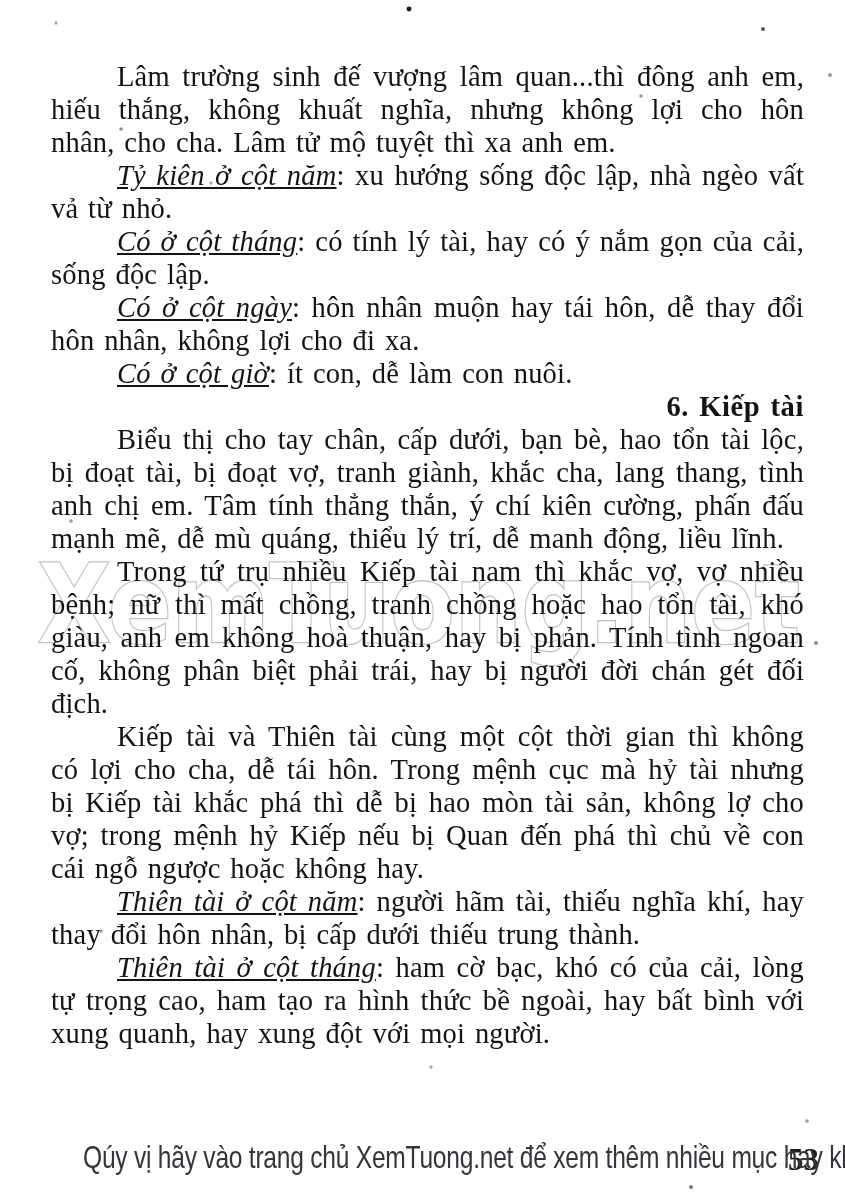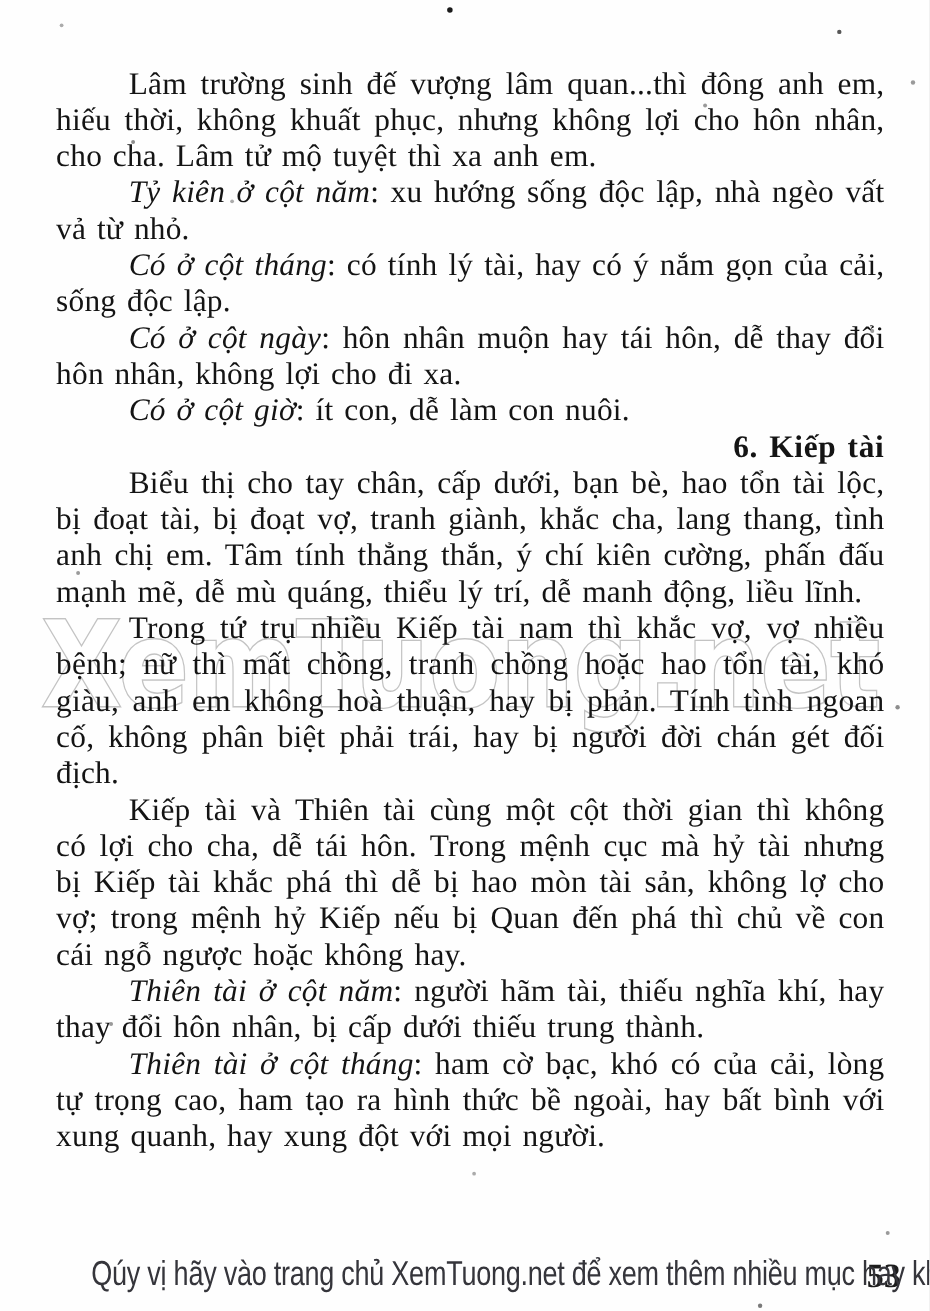--- a/index.html
+++ b/index.html
@@ -37,21 +37,21 @@
     text-align:justify;
     text-indent:66px;
     letter-spacing:0.2px;
     word-spacing:2.5px;
   }
   .content p.heading {
     font-weight:bold;
     text-align:right;
     letter-spacing:0.6px;
   }
-  .content em { font-style:italic; }
+  .content em { font-style:italic;text-decoration:underline; }
   
   .pagenum {
     position:absolute; left:740px; top:1142px;
     z-index:3;
     font-family:"Liberation Serif","DejaVu Serif",serif;
     font-size:31px; font-weight:bold;
     color:#1c1c1c;
     padding-left:48px;
   }
   
@@ -90,21 +90,21 @@
 </head>
 <body>
 
 <div class="page">
 
   <svg class="watermark" width="775" height="140" viewBox="0 0 775 140" aria-hidden="true">
     <text x="2" y="104" font-size="108" fill="#ffffff" stroke="#c3c3c3" stroke-width="2.6" textLength="762" lengthAdjust="spacingAndGlyphs">XemTuong.net</text>
   </svg>
 
   <main class="content">
-      <p class="plain"><span>Lâm trường sinh đế vượng lâm quan...thì đông anh em, hiếu thời, không khuất phục, nhưng không lợi cho hôn nhân, cho cha. Lâm tử mộ tuyệt thì xa anh em.</span></p>
+      <p class="plain"><span>Lâm trường sinh đế vượng lâm quan...thì đông anh em, hiếu thắng, không khuất nghĩa, nhưng không lợi cho hôn nhân, cho cha. Lâm tử mộ tuyệt thì xa anh em.</span></p>
       <p class="plain"><em>Tỷ kiên ở cột năm</em><span>: xu hướng sống độc lập, nhà ngèo vất vả từ nhỏ.</span></p>
       <p class="plain"><em>Có ở cột tháng</em><span>: có tính lý tài, hay có ý nắm gọn của cải, sống độc lập.</span></p>
       <p class="plain"><em>Có ở cột ngày</em><span>: hôn nhân muộn hay tái hôn, dễ thay đổi hôn nhân, không lợi cho đi xa.</span></p>
       <p class="plain"><em>Có ở cột giờ</em><span>: ít con, dễ làm con nuôi.</span></p>
       <p class="heading"><span>6. Kiếp tài</span></p>
       <p class="plain"><span>Biểu thị cho tay chân, cấp dưới, bạn bè, hao tổn tài lộc, bị đoạt tài, bị đoạt vợ, tranh giành, khắc cha, lang thang, tình anh chị em. Tâm tính thẳng thắn, ý chí kiên cường, phấn đấu mạnh mẽ, dễ mù quáng, thiểu lý trí, dễ manh động, liều lĩnh.</span></p>
       <p class="plain"><span>Trong tứ trụ nhiều Kiếp tài nam thì khắc vợ, vợ nhiều bệnh; nữ thì mất chồng, tranh chồng hoặc hao tổn tài, khó giàu, anh em không hoà thuận, hay bị phản. Tính tình ngoan cố, không phân biệt phải trái, hay bị người đời chán gét đối địch.</span></p>
       <p class="plain"><span>Kiếp tài và Thiên tài cùng một cột thời gian thì không có lợi cho cha, dễ tái hôn. Trong mệnh cục mà hỷ tài nhưng bị Kiếp tài khắc phá thì dễ bị hao mòn tài sản, không lợ cho vợ; trong mệnh hỷ Kiếp nếu bị Quan đến phá thì chủ về con cái ngỗ ngược hoặc không hay.</span></p>
       <p class="plain"><em>Thiên tài ở cột năm</em><span>: người hãm tài, thiếu nghĩa khí, hay thay đổi hôn nhân, bị cấp dưới thiếu trung thành.</span></p>
       <p class="plain"><em>Thiên tài ở cột tháng</em><span>: ham cờ bạc, khó có của cải, lòng tự trọng cao, ham tạo ra hình thức bề ngoài, hay bất bình với xung quanh, hay xung đột với mọi người.</span></p>

